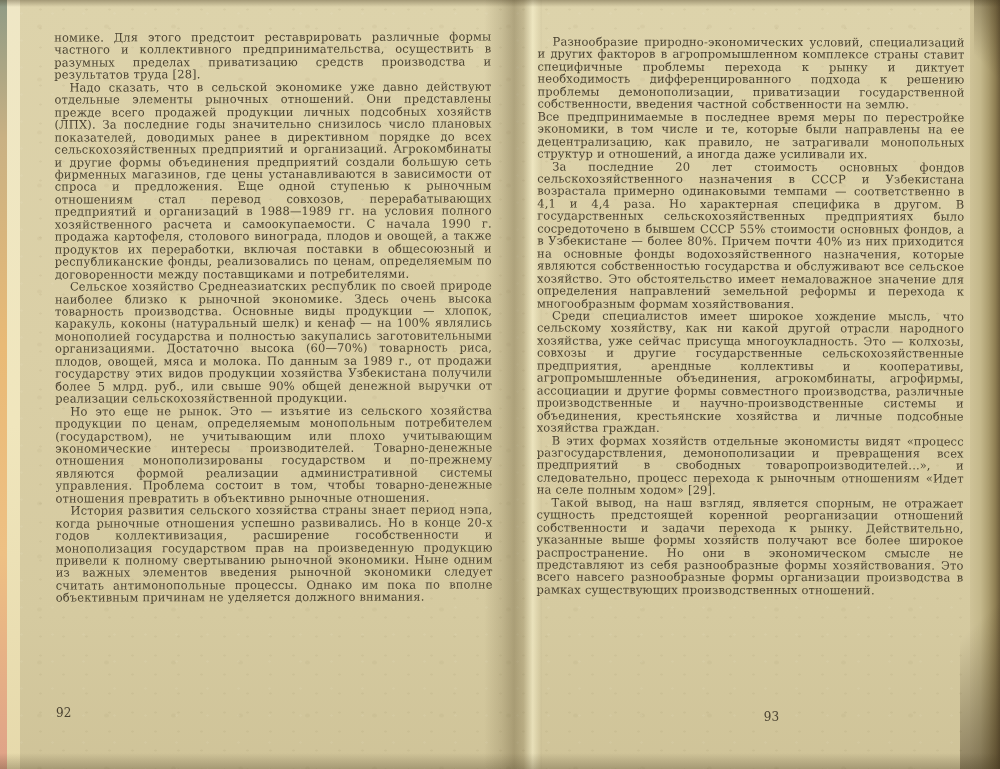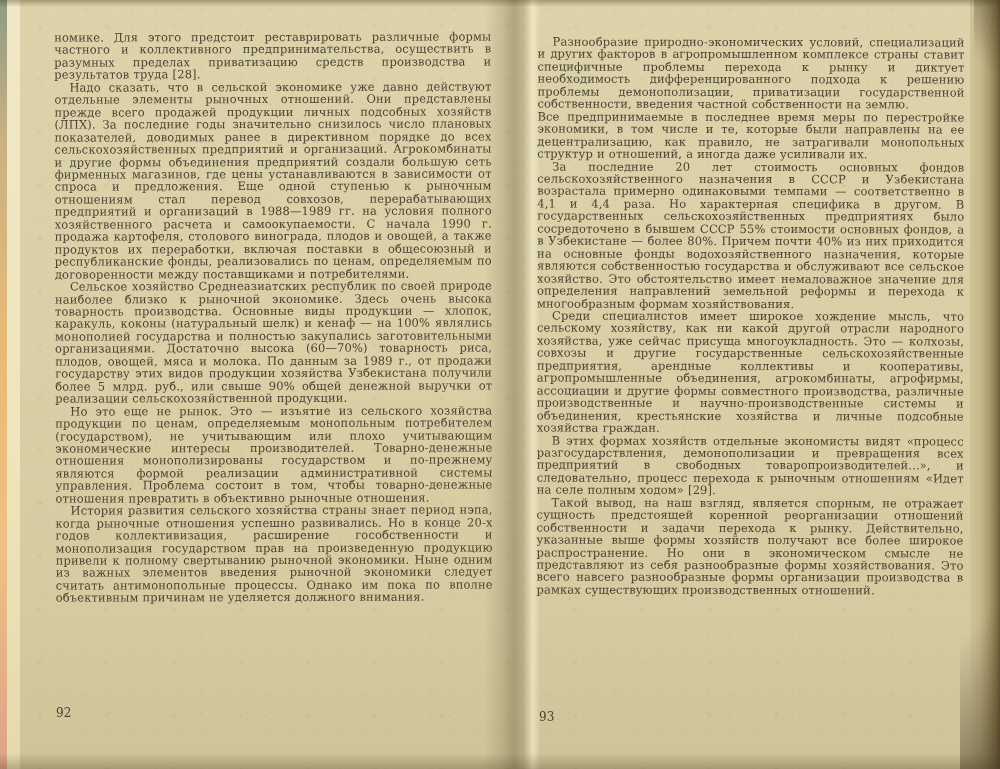--- a/index.html
+++ b/index.html
@@ -83,21 +83,21 @@
     letter-spacing: 0.12px;
     word-spacing: 0.3px;
   }
   p.para.indent { text-indent: 15px; }
   .page-number {
     position: absolute;
     font-size: 12px;
     color: #4a4231;
   }
   .pn-left  { left: 56px; top: 706px; }
-  .pn-right { left: 539px; top: 710px; width: 427px; text-align: left; }
+  .pn-right { left: 558px; top: 710px; width: 427px; text-align: center; }
 </style>
 </head>
 <body>
 
 <div class="scan">
   <div class="paper"></div>
   <div class="grain"></div>
 
   <div class="edge-left"></div>
   <div class="edge-left-light"></div>

